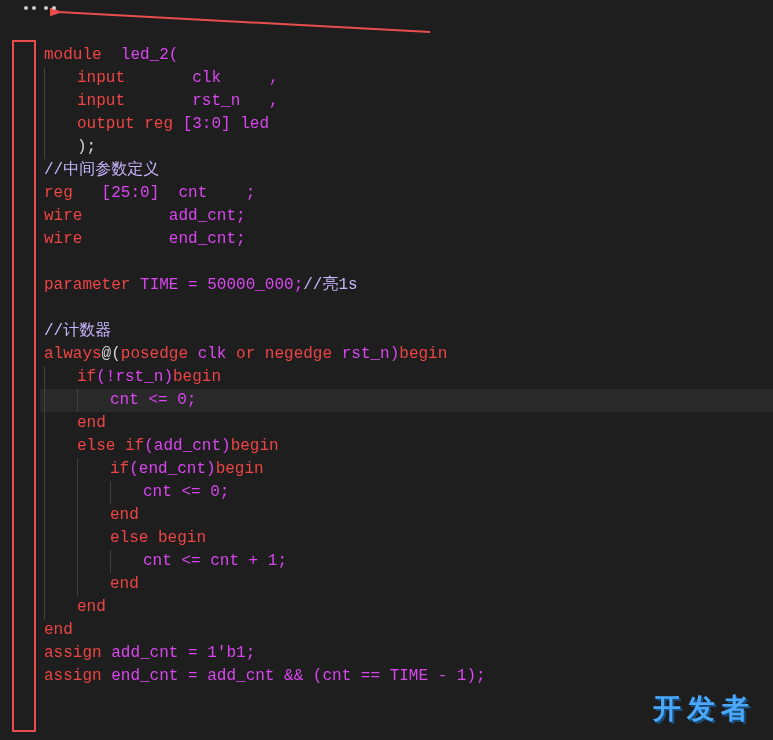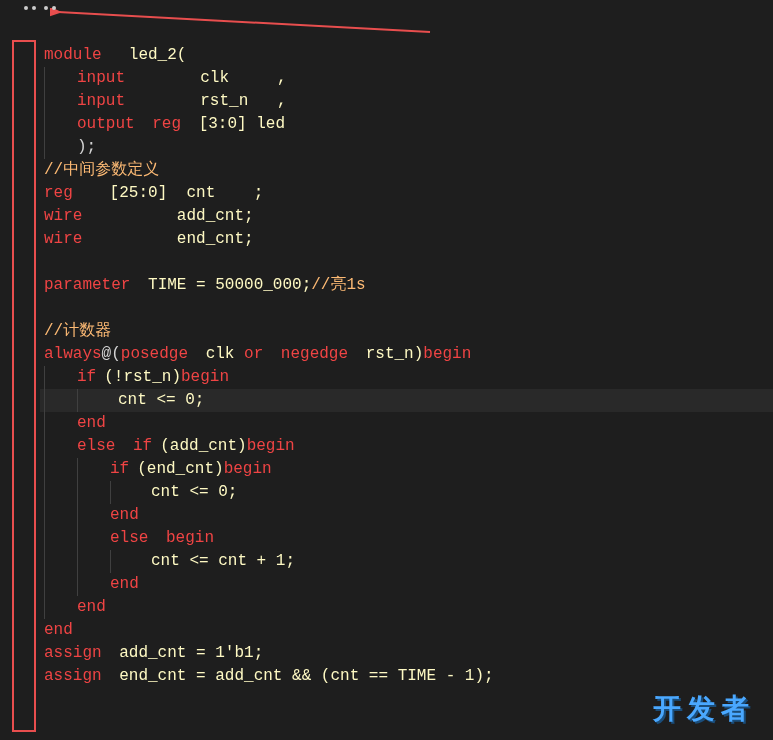--- a/index.html
+++ b/index.html
@@ -61,22 +61,22 @@
       background: rgba(255,255,255,0.05);
     }
     .indent-guide {
       border-left: 1px solid #404040;
       display: inline-block;
       width: 33px;
       height: 23px;
       vertical-align: top;
     }
     .kw { color: #ef4444; }
-    .ident { color: #fef9c3; margin-left: 8px; }
-    .cmt { color: #fdba74; }
+    .ident { color: #d946ef; }
+    .cmt { color: #c4b5fd; }
     .punc { color: #d4d4d4; }
     .watermark {
       position: absolute;
       right: 18px;
       bottom: 12px;
       font-family: Arial, sans-serif;
       font-weight: bold;
       z-index: 50;
     }
     .watermark .line1 {

